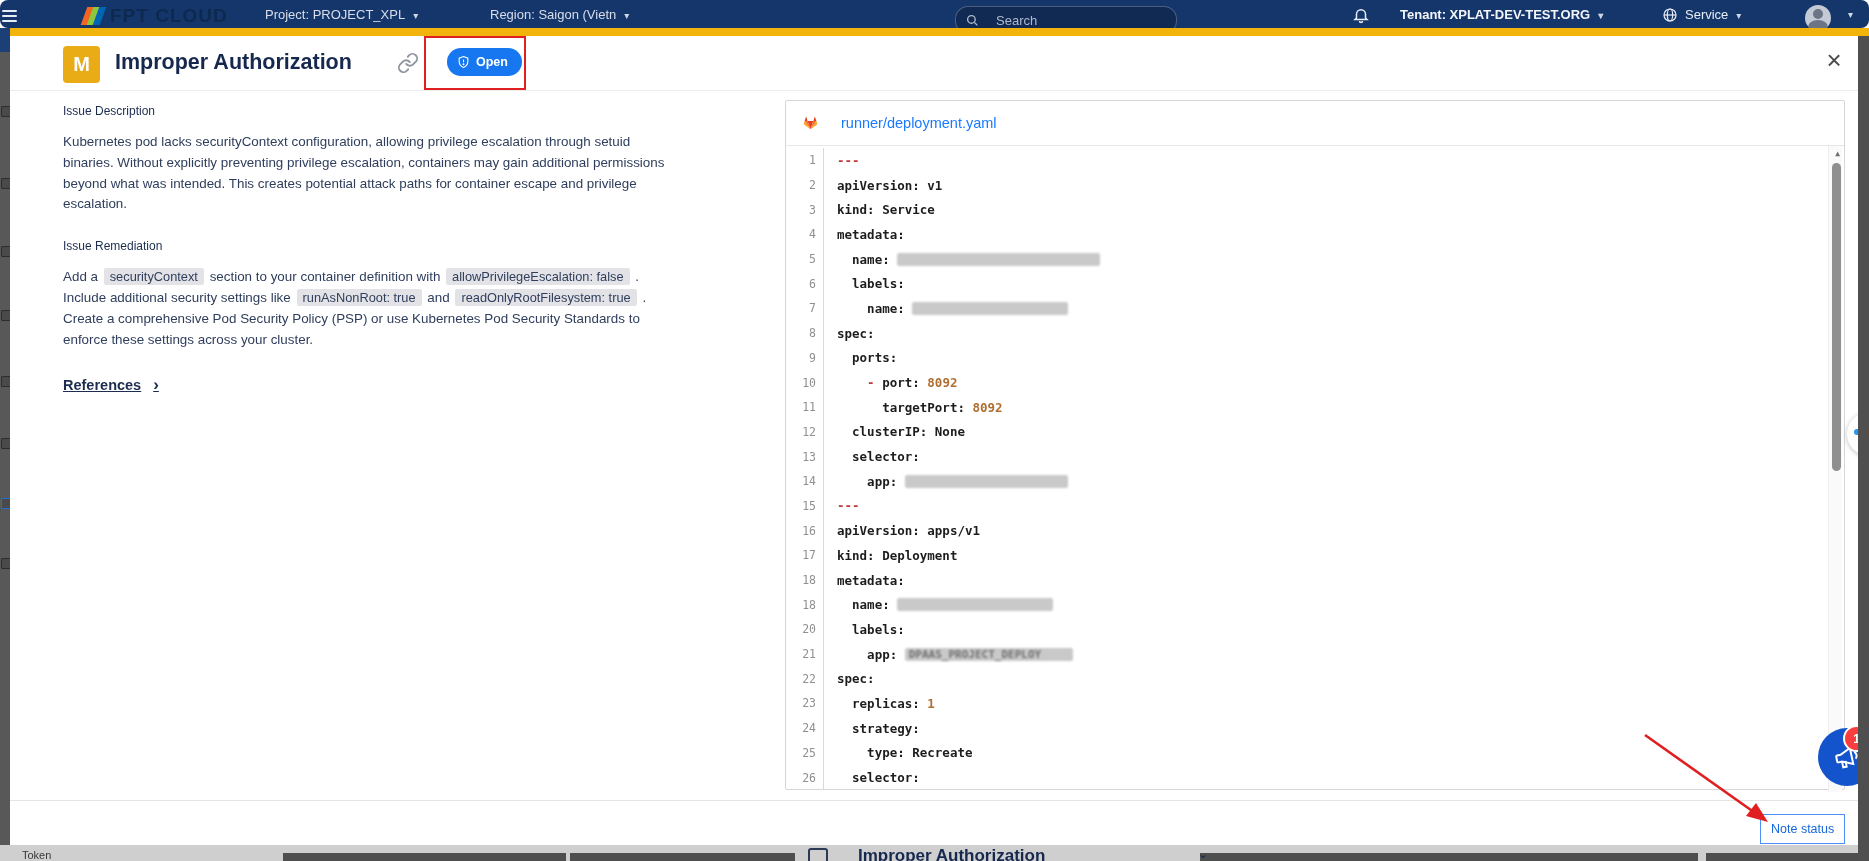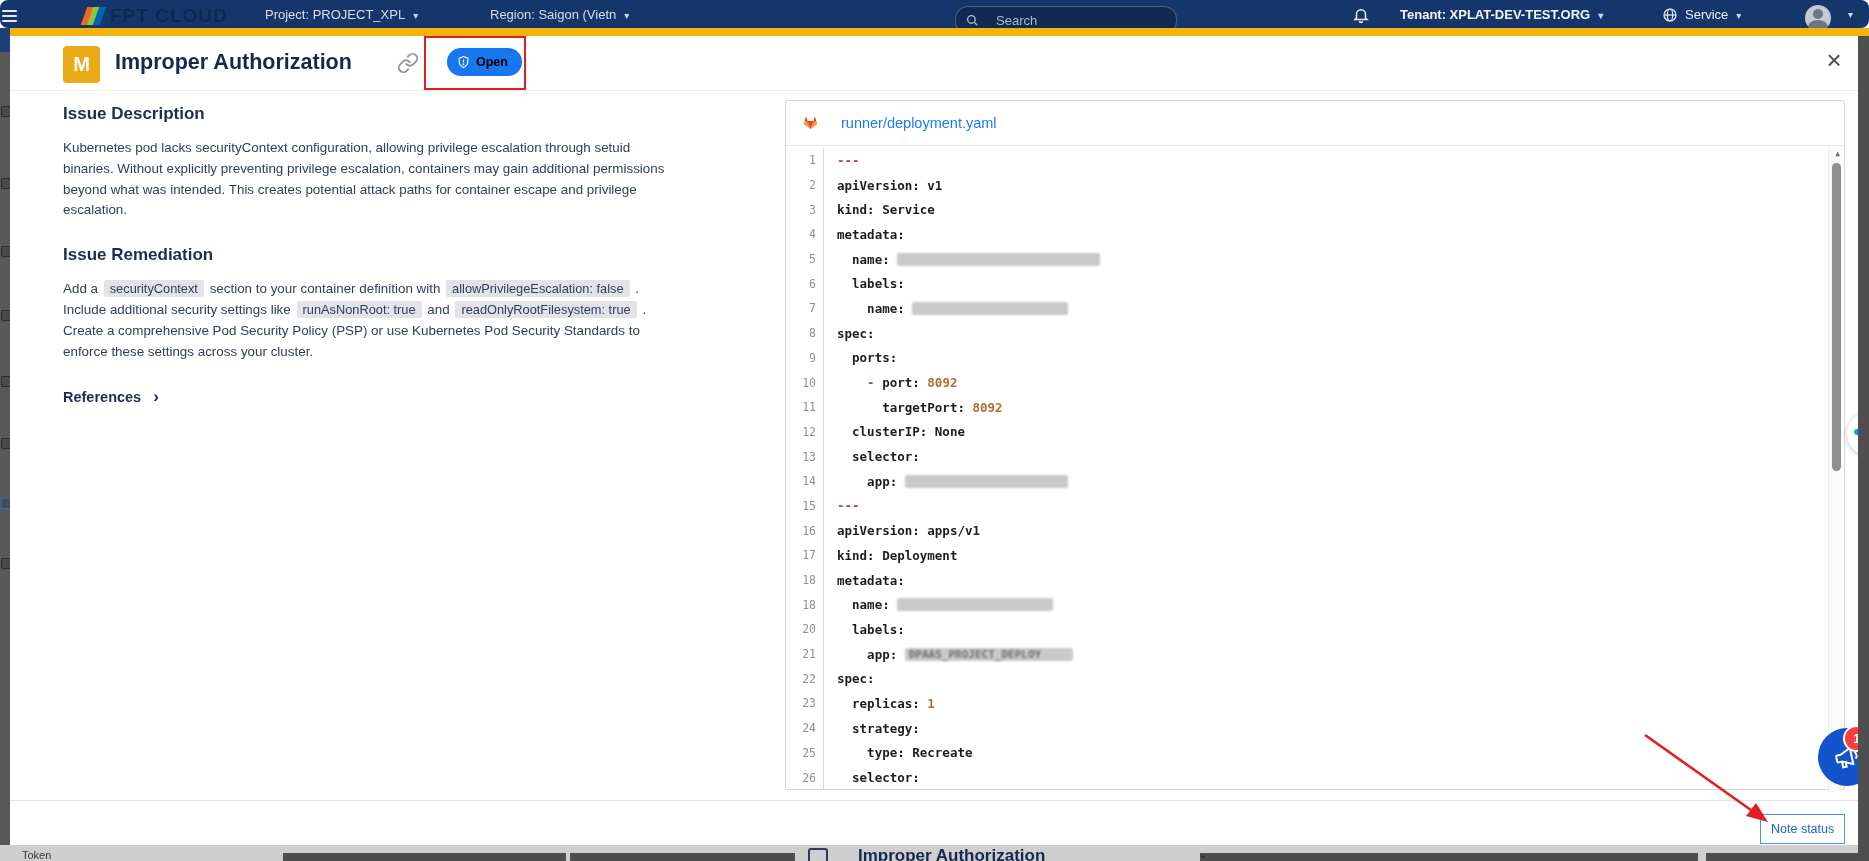--- a/index.html
+++ b/index.html
@@ -38,29 +38,29 @@
   .bottom-strip .b-icon{position:absolute;left:808px;top:3px;width:16px;height:13px;border:2px solid #2c3a55;border-radius:3px;background:#cfcfcf;}
   .bottom-strip .b-title{position:absolute;left:858px;top:1px;font-size:17px;font-weight:bold;color:#16284e;}
   .bottom-strip .b-caret{position:absolute;left:1198px;top:2px;font-size:12px;color:#16284e;}
 
   
   .modal{position:absolute;left:10px;top:36px;width:1848px;height:809px;background:#fff;z-index:10;}
   .modal-header{position:absolute;left:0;top:0;width:100%;height:54px;border-bottom:1px solid #ececec;}
   .sev-icon{position:absolute;left:53px;top:10px;width:37px;height:37px;border-radius:4px;background:#e9ab16;color:#fff;font-weight:bold;font-size:20px;display:flex;align-items:center;justify-content:center;}
   .modal-title{position:absolute;left:105px;top:14px;font-size:21.5px;font-weight:600;color:#16284e;}
   .link-icon{position:absolute;left:387px;top:16px;width:22px;height:22px;color:#8f959e;}
-  .status-pill{position:absolute;left:437px;top:12px;height:28px;padding:0 14px 0 10px;border-radius:14px;background:#1677f0;color:#000000;font-size:12.5px;font-weight:bold;display:flex;align-items:center;gap:6px;}
+  .status-pill{position:absolute;left:437px;top:12px;height:28px;padding:0 14px 0 10px;border-radius:14px;background:#1677f0;color:#ffffff;font-size:12.5px;font-weight:bold;display:flex;align-items:center;gap:6px;}
   .close-x{position:absolute;left:1808px;top:8px;width:32px;height:32px;font-size:26px;color:#4a4a4a;display:flex;align-items:center;justify-content:center;cursor:pointer;font-weight:300;}
 
   
   .col-left{position:absolute;left:53px;top:68px;width:615px;color:#2f3e5c;}
-  .sec-heading{font-size:17px;font-weight:bold;color:#1c2d4f;margin:0 0 14px 0;}
+  .sec-heading{font-size:12px;font-weight:normal;color:#1c2d4f;margin:0 0 14px 0;}
   .sec-body{font-size:13.4px;line-height:20.8px;margin:0 0 22px 0;}
   .chip{background:#e3e3e7;border-radius:2px;padding:1px 6px;margin:0 2px;font-size:12.8px;color:#2f3e5c;}
-  .references{display:flex;align-items:center;gap:12px;font-size:14.5px;font-weight:bold;color:#1c2d4f;margin-top:26px;cursor:pointer;}
+  .references{display:flex;align-items:center;gap:12px;font-size:14.5px;font-weight:bold;color:#1c2d4f;margin-top:26px;cursor:pointer;text-decoration:underline;}
   .ref-chev{font-size:17px;font-weight:bold;line-height:1;}
 
   
   .code-panel{position:absolute;left:775px;top:64px;width:1060px;height:690px;border:1px solid #d6d6d6;border-radius:2px;box-sizing:border-box;background:#fff;}
   .code-header{height:44px;border-bottom:1px solid #e6e6e6;display:flex;align-items:center;padding-left:16px;gap:22px;}
   .file-link{color:#1a79ff;font-size:14.5px;cursor:pointer;}
   .code-body{position:relative;height:644px;overflow:hidden;padding-top:2px;font-family:"DejaVu Sans Mono",monospace;}
   .code-row{display:flex;height:24.7px;align-items:center;}
   .gutter{width:30px;flex:0 0 30px;height:100%;display:flex;align-items:center;justify-content:flex-end;padding-right:7px;margin-right:13px;border-right:1px solid #d9d9d9;color:#909090;font-size:11.5px;}
   .code-text{white-space:pre;font-size:12.5px;font-weight:600;color:#1d1d1d;}

